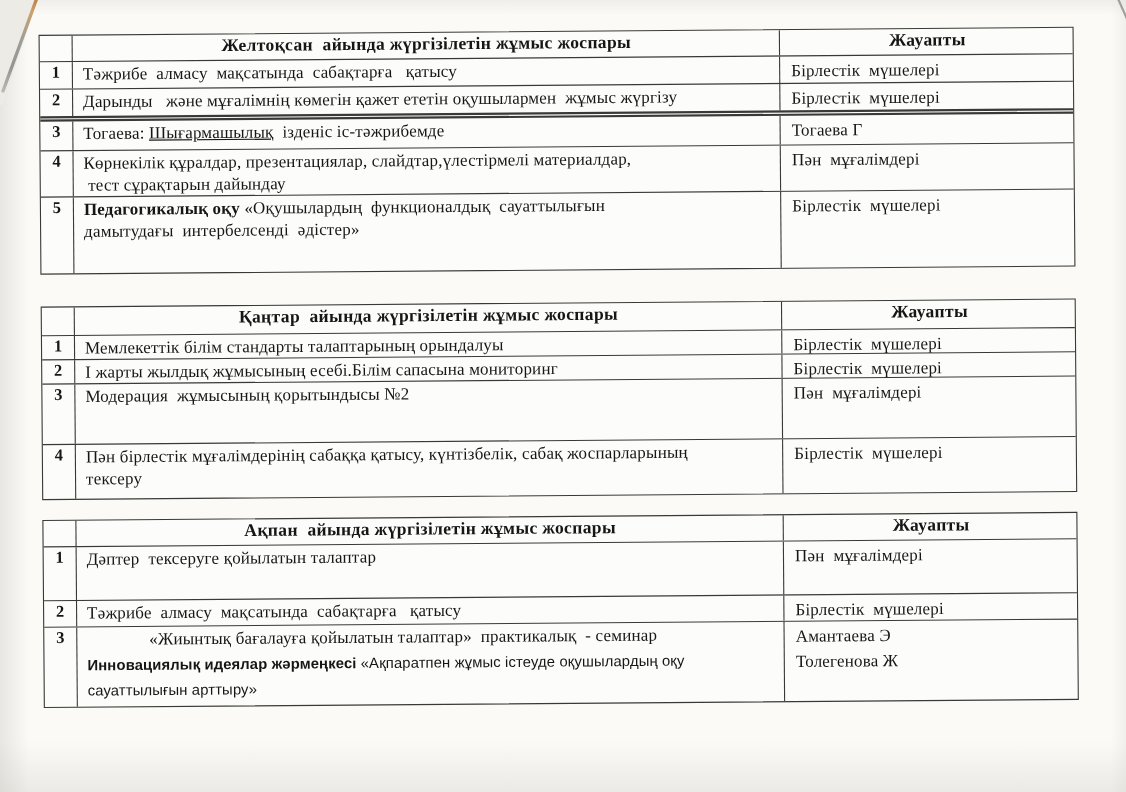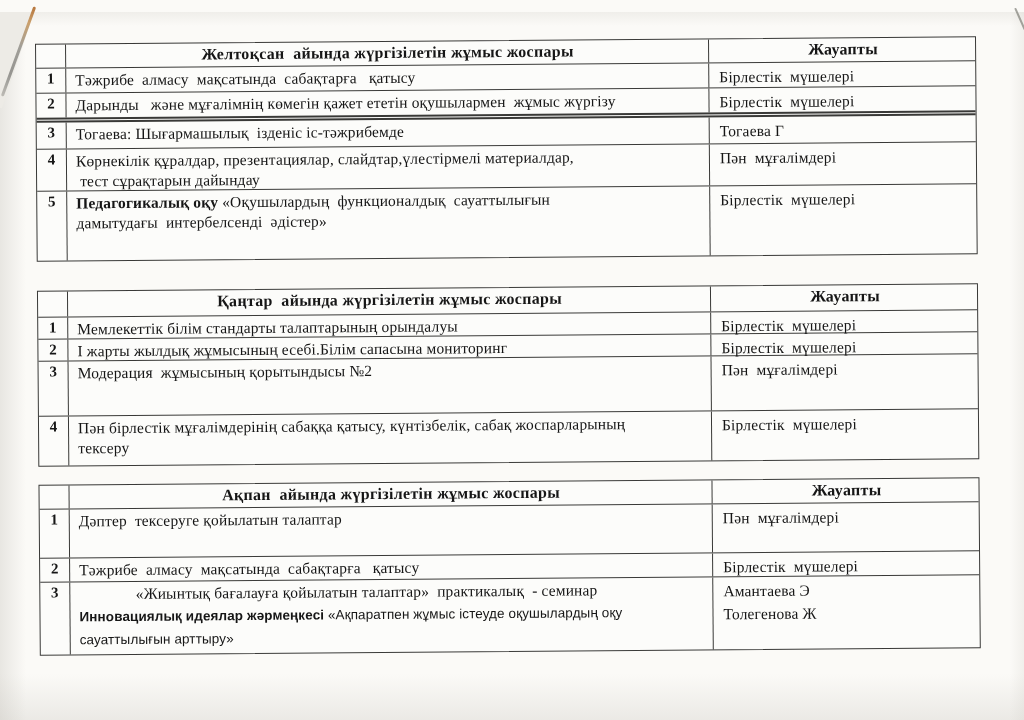--- a/index.html
+++ b/index.html
@@ -11,21 +11,20 @@
   }
   
   .scan{
     position:absolute;inset:0;
     background:
       linear-gradient(90deg, rgba(196,193,186,.35) 0px, rgba(250,249,246,0) 26px),
       linear-gradient(270deg, rgba(205,202,195,.22) 0px, rgba(250,249,246,0) 14px),
       linear-gradient(0deg, rgba(198,195,188,.30) 0px, rgba(250,249,246,0) 46px),
       linear-gradient(180deg, rgba(205,202,195,.25) 0px, rgba(250,249,246,0) 14px),
       #fbfaf7;
-    margin-top: 12px;
   }
   
   .corner-wedge{
     position:absolute;left:0;top:0;width:46px;height:96px;
     background:#edebe6;
     clip-path:polygon(0 0,34px 0,2px 96px,0 96px);
   }
   .corner-line{
     position:absolute;left:17px;top:-8px;width:3px;height:95px;
     transform:rotate(20deg);transform-origin:50% 50%;
@@ -65,21 +64,21 @@
     padding:2px 8px 2px 10px;font-size:15.5px;line-height:1.5;
     white-space:pre-wrap;letter-spacing:.15px;
   }
   .row.head .cell.task{
     text-align:center;font-weight:bold;font-size:16px;letter-spacing:.3px;padding-top:1px;
   }
   .row.head .cell.resp{
     text-align:center;font-weight:bold;font-size:16px;letter-spacing:.3px;padding-top:1px;line-height:1.25;
   }
   .b{font-weight:bold;}
-  .u{}
+  .u{text-decoration:underline;}
   .alt-line{
     font-family:"Liberation Sans","DejaVu Sans",sans-serif;
     font-size:13.5px;line-height:1.75;letter-spacing:.1px;margin-top:1px;
   }
   
   #t1 .rh{height:23px;} #t1 .r0{height:24px;} #t1 .r1{height:24px;}
   #t1 .r2{height:26px;} #t1 .r3{height:41px;} #t1 .r4{height:69px;}
   #t2 .rh{height:25px;} #t2 .r0{height:21px;} #t2 .r1{height:21px;}
   #t2 .r2{height:54px;} #t2 .r3{height:49px;}
   #t3 .rh{height:23px;} #t3 .r0{height:48px;} #t3 .r1{height:23px;}

